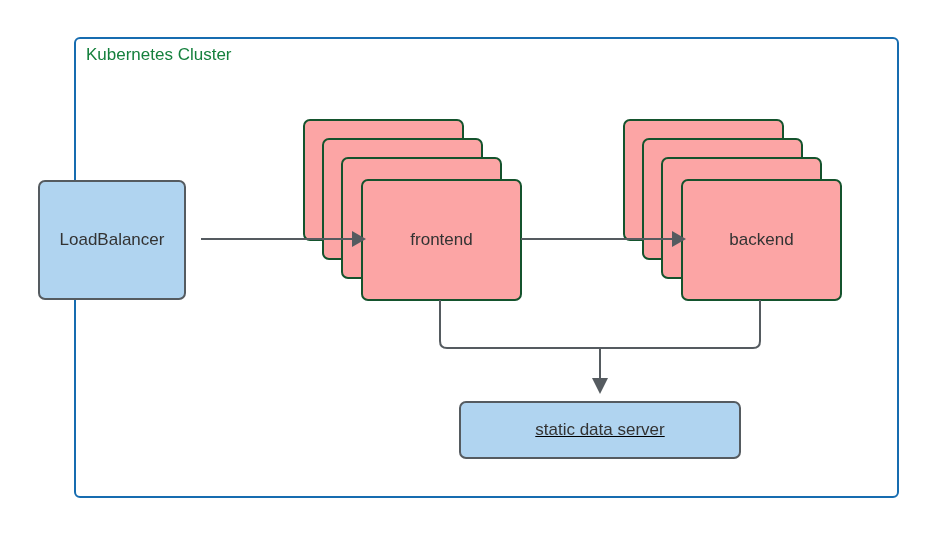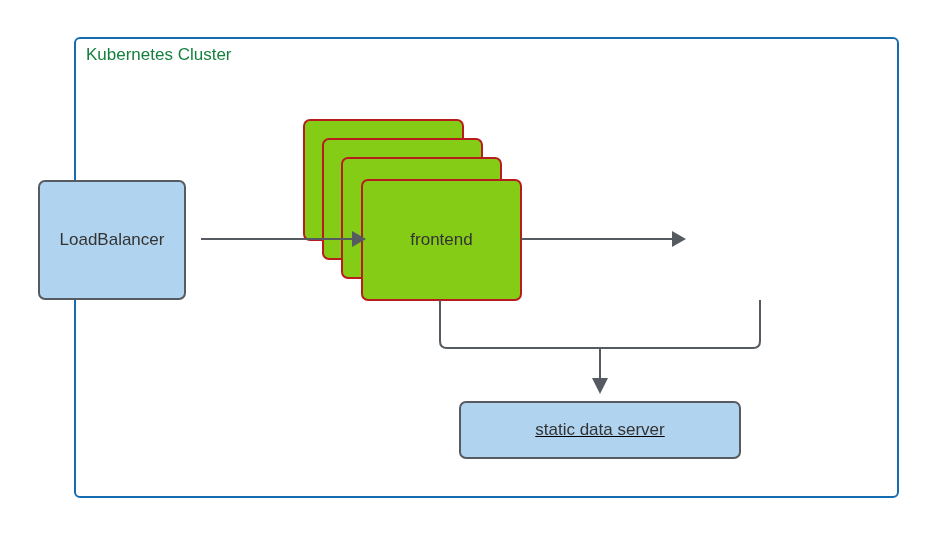--- a/index.html
+++ b/index.html
@@ -80,22 +80,22 @@
     height: 180px;
   }
   .stack.frontend { left: 303px; top: 119px; }
   .stack.backend  { left: 623px; top: 119px; }
 
   .card {
     position: absolute;
     box-sizing: border-box;
     width: 161px;
     height: 122px;
-    background: #84cc16;
-    border: 2px solid #b91c1c;
+    background: #fca5a5;
+    border: 2px solid #14532d;
     border-radius: 7px;
   }
   .card.c1 { left: 0px;  top: 0px;  z-index: 1; }
   .card.c2 { left: 19px; top: 19px; z-index: 2; }
   .card.c3 { left: 38px; top: 38px; z-index: 3; }
   .card.c4 {
     left: 58px;
     top: 60px;
     z-index: 4;
     display: flex;
@@ -139,20 +139,28 @@
 
   <div class="stack frontend">
     <div class="card c1"></div>
     <div class="card c2"></div>
     <div class="card c3"></div>
     <div class="card c4">
       <span class="node-label">frontend</span>
     </div>
   </div>
 
+  <div class="stack backend">
+    <div class="card c1"></div>
+    <div class="card c2"></div>
+    <div class="card c3"></div>
+    <div class="card c4">
+      <span class="node-label">backend</span>
+    </div>
+  </div>
 
   <div class="node sds">
     <span class="node-label">static data server</span>
   </div>
 
   <svg id="edges" viewBox="0 0 940 540" width="940" height="540">
 
     <g>
       <path class="edge-line" d="M 201 239 L 352 239"></path>
       <path class="edge-head" d="M 352 231 L 366 239 L 352 247 Z"></path>

